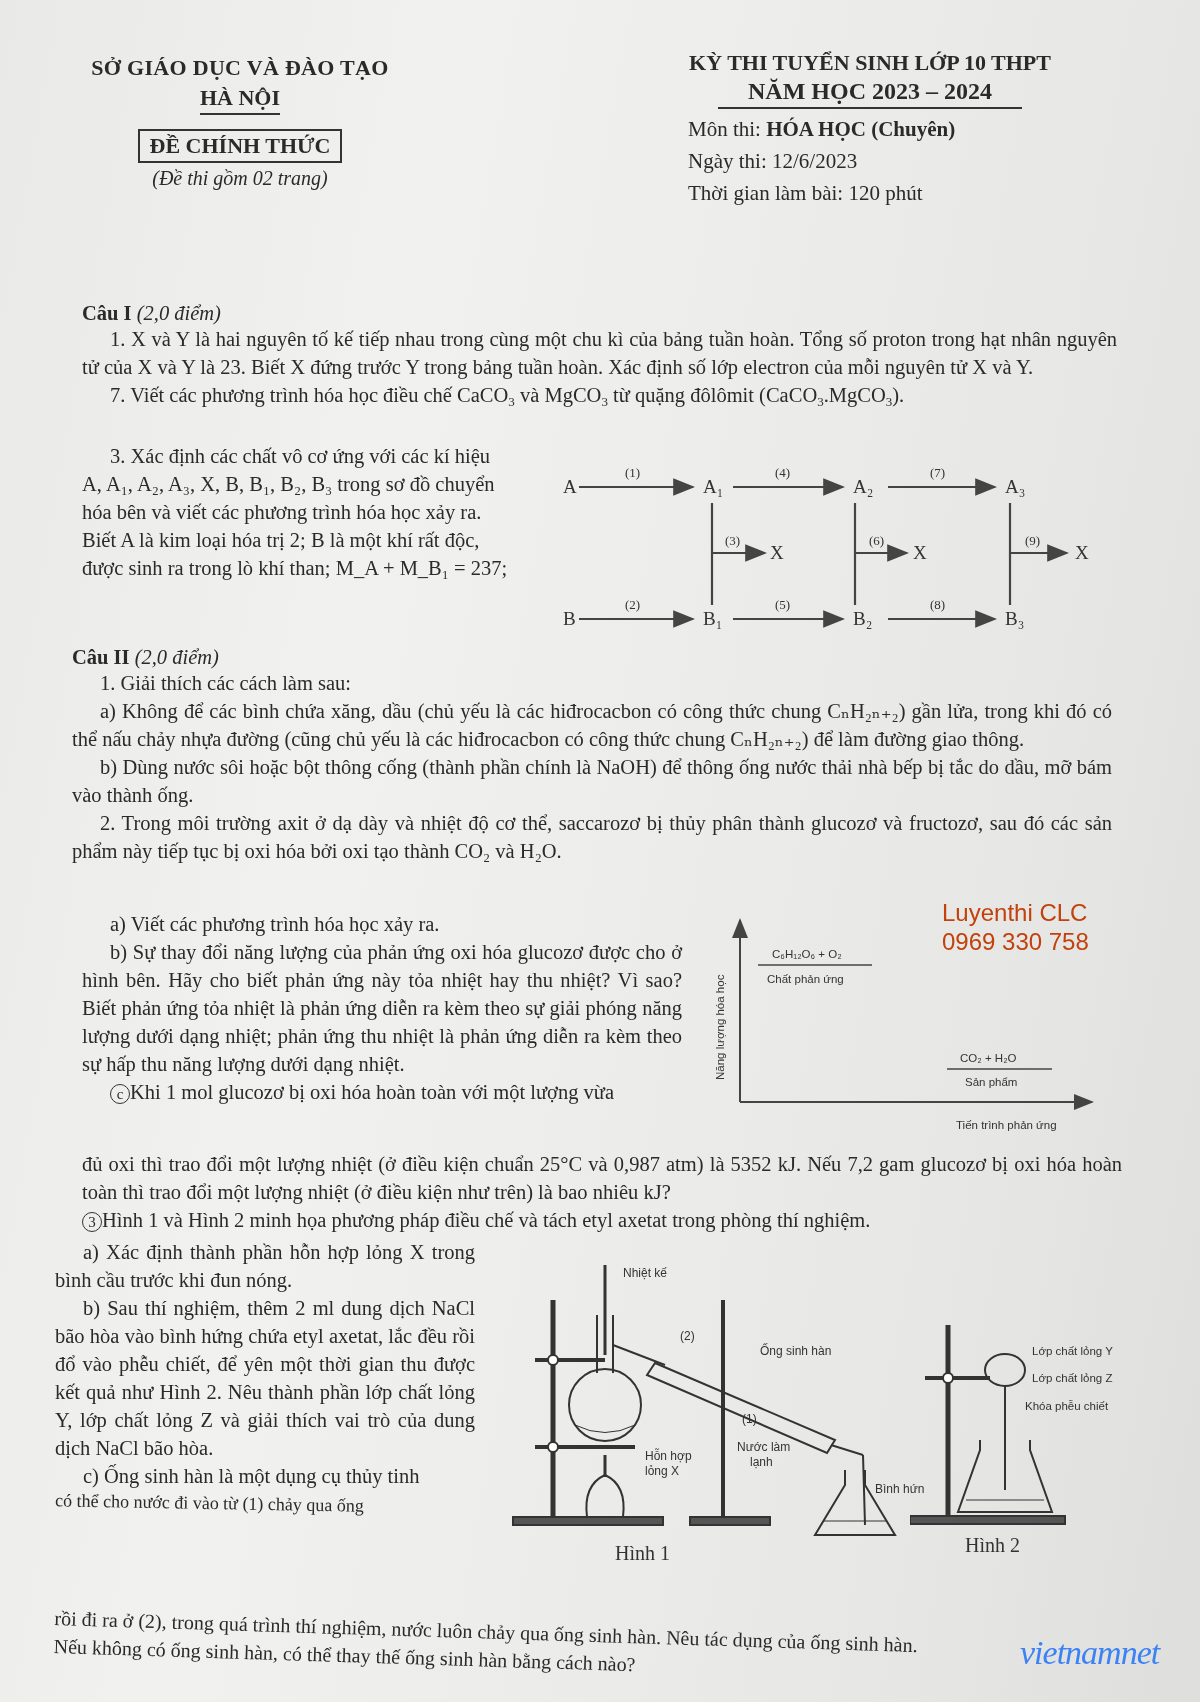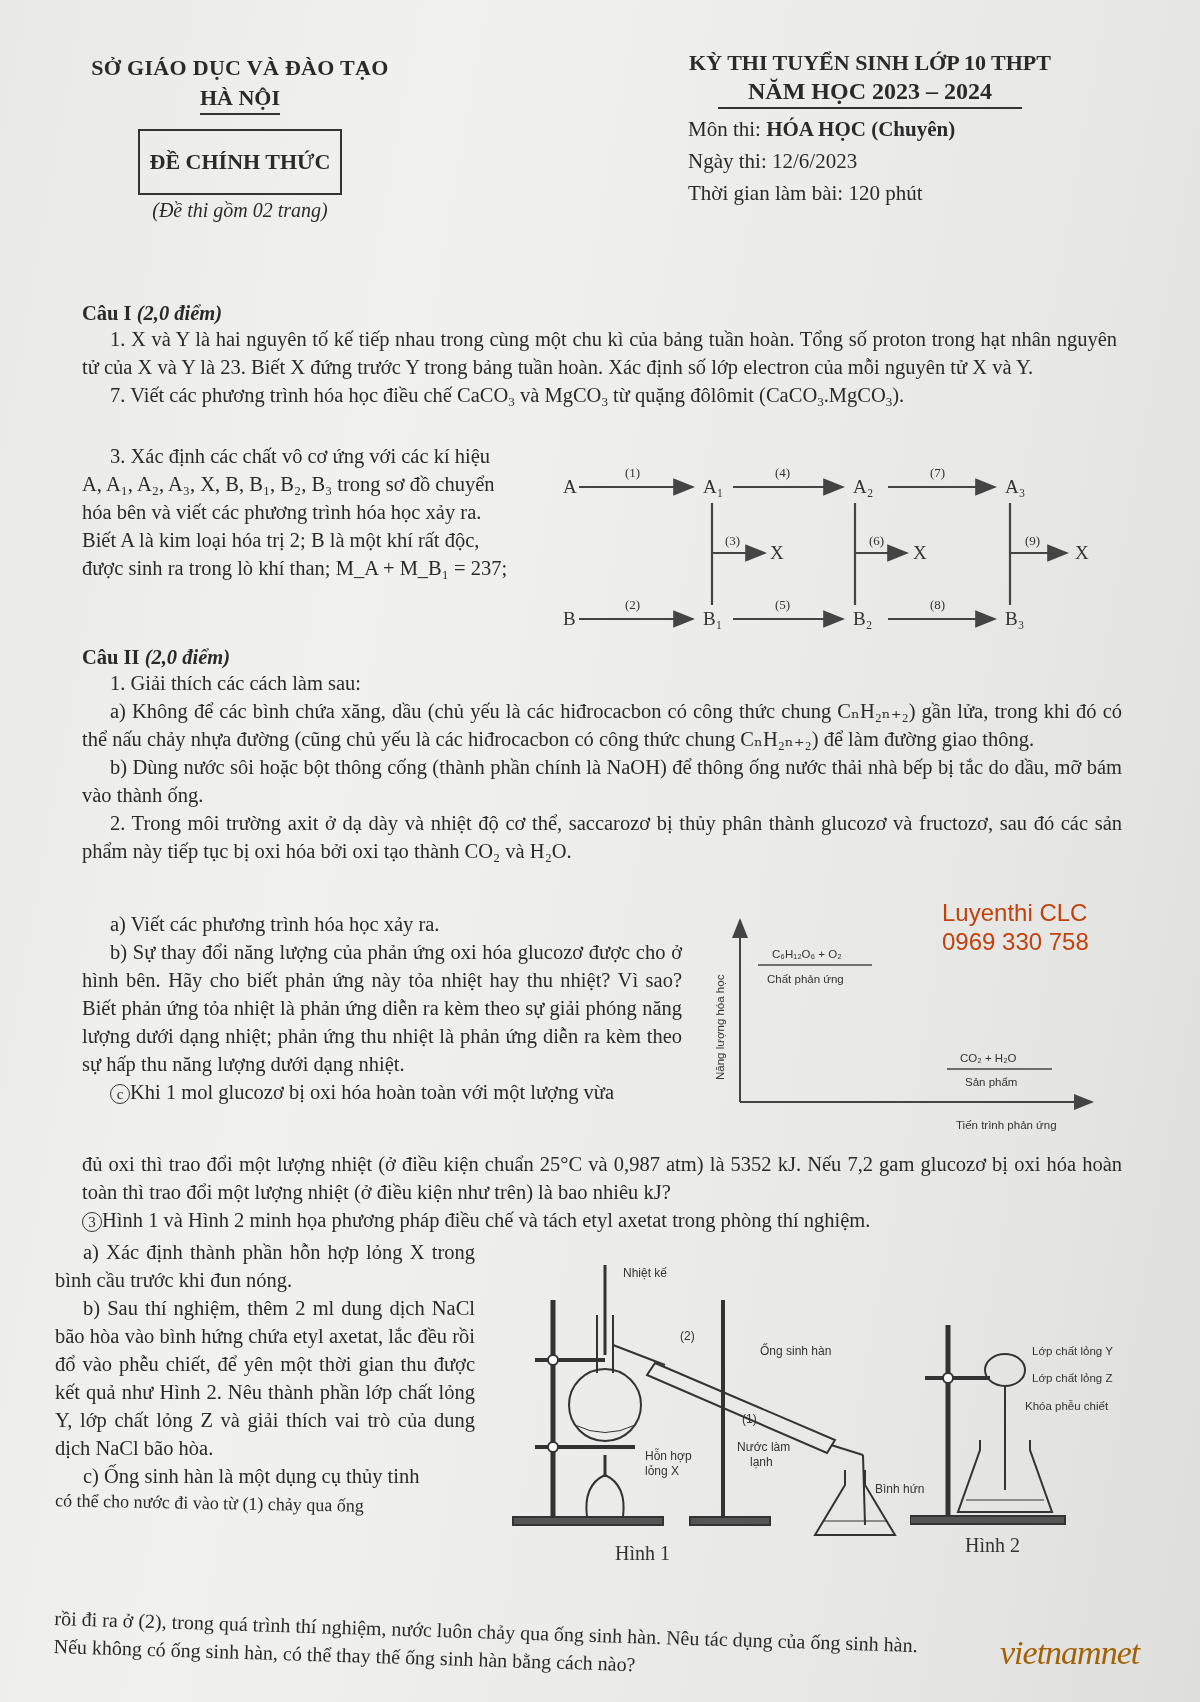--- a/index.html
+++ b/index.html
@@ -7,36 +7,36 @@
     width:1200px; height:1702px; overflow:hidden;
     background: linear-gradient(100deg, #e9e9e7 0%, #f1f1ef 30%, #ececea 55%, #e6e6e4 80%, #dededc 100%);
     font-family: "Liberation Serif", "DejaVu Serif", serif;
     color:#2a2a2a;
     position:relative;
   }
   .abs { position:absolute; }
   .hdr-left { left:60px; top:55px; width:360px; text-align:center; }
   .hdr-left .dept { font-size:22px; font-weight:bold; letter-spacing:0.3px; }
   .hdr-left .city { font-size:22px; font-weight:bold; display:inline-block; border-bottom:2px solid #333; padding-bottom:2px; margin-top:4px; }
-  .hdr-left .official { display:inline-block; border:2px solid #333; font-weight:bold; font-size:22px; padding:18px 10px; margin-top:14px; }
+  .hdr-left .official { display:inline-block; border:2px solid #333; font-weight:bold; font-size:22px; padding:2px 10px; margin-top:14px; }
   .hdr-left .pages { font-style:italic; font-size:20px; margin-top:4px; }
   .hdr-right { left:660px; top:50px; width:420px; }
   .hdr-right .exam { font-size:22px; font-weight:bold; text-align:center; }
   .hdr-right .year { font-size:24px; font-weight:bold; text-align:center; margin-top:2px; }
   .hdr-right .year span { border-bottom:2px solid #333; padding:0 30px 3px 30px; }
   .hdr-right .meta { font-size:21px; margin-left:28px; line-height:32px; margin-top:8px; }
   .b { font-weight:bold; }
   .body-text { font-size:20.5px; line-height:28px; text-align:justify; }
   .indent { text-indent:28px; }
   .q-title { font-size:20.5px; }
-  .q-title .pts { font-style:italic; font-weight:bold; }
+  .q-title .pts { font-style:italic; font-weight:normal; }
   sub { font-size:13px; vertical-align:-4px; line-height:0; }
   .watermark { color:#c2410c; font-family:"Liberation Sans", sans-serif; font-size:24px; line-height:29px; }
   .circled { display:inline-block; width:18px; height:18px; border:1.5px solid #333; border-radius:50%; text-align:center; line-height:18px; font-size:15px; text-indent:0; }
-  .vn-logo { font-family:"Liberation Serif", serif; color:#a16207; font-size:34px; font-style:italic; letter-spacing:-1px; }
+  .vn-logo { font-family:"Liberation Serif", serif; color:#3b82f6; font-size:34px; font-style:italic; letter-spacing:-1px;margin-left:20px; }
 </style>
 </head>
 <body>
 
 <div class="abs hdr-left">
   <div class="dept">SỞ GIÁO DỤC VÀ ĐÀO TẠO</div>
   <div><span class="city">HÀ NỘI</span></div>
   <div><span class="official">ĐỀ CHÍNH THỨC</span></div>
   <div class="pages">(Đề thi gồm 02 trang)</div>
 </div>
@@ -104,21 +104,21 @@
     <text x="375" y="22">(7)</text>
     <text x="70" y="154">(2)</text>
     <text x="220" y="154">(5)</text>
     <text x="375" y="154">(8)</text>
     <text x="170" y="90">(3)</text>
     <text x="314" y="90">(6)</text>
     <text x="470" y="90">(9)</text>
   </g>
 </svg>
 
-<div class="abs" style="left:82px; top:646px; width:1040px;">
+<div class="abs" style="left:72px; top:646px; width:1040px;">
   <div class="q-title"><span class="b">Câu II</span> <span class="pts">(2,0 điểm)</span></div>
   <div class="body-text indent">1. Giải thích các cách làm sau:</div>
   <div class="body-text indent">a) Không để các bình chứa xăng, dầu (chủ yếu là các hiđrocacbon có công thức chung CₙH₂ₙ₊₂) gần lửa, trong khi đó có thể nấu chảy nhựa đường (cũng chủ yếu là các hiđrocacbon có công thức chung CₙH₂ₙ₊₂) để làm đường giao thông.</div>
   <div class="body-text indent">b) Dùng nước sôi hoặc bột thông cống (thành phần chính là NaOH) để thông ống nước thải nhà bếp bị tắc do dầu, mỡ bám vào thành ống.</div>
   <div class="body-text indent">2. Trong môi trường axit ở dạ dày và nhiệt độ cơ thể, saccarozơ bị thủy phân thành glucozơ và fructozơ, sau đó các sản phẩm này tiếp tục bị oxi hóa bởi oxi tạo thành CO₂ và H₂O.</div>
 </div>
 
 <div class="abs body-text" style="left:82px; top:910px; width:600px;">
   <div class="indent">a) Viết các phương trình hóa học xảy ra.</div>
   <div class="indent">b) Sự thay đổi năng lượng của phản ứng oxi hóa glucozơ được cho ở hình bên. Hãy cho biết phản ứng này tỏa nhiệt hay thu nhiệt? Vì sao? Biết phản ứng tỏa nhiệt là phản ứng diễn ra kèm theo sự giải phóng năng lượng dưới dạng nhiệt; phản ứng thu nhiệt là phản ứng diễn ra kèm theo sự hấp thu năng lượng dưới dạng nhiệt.</div>

